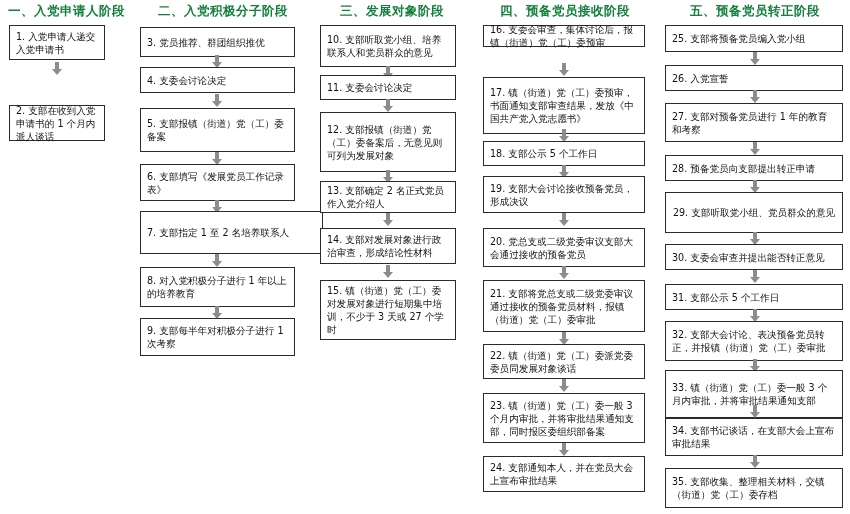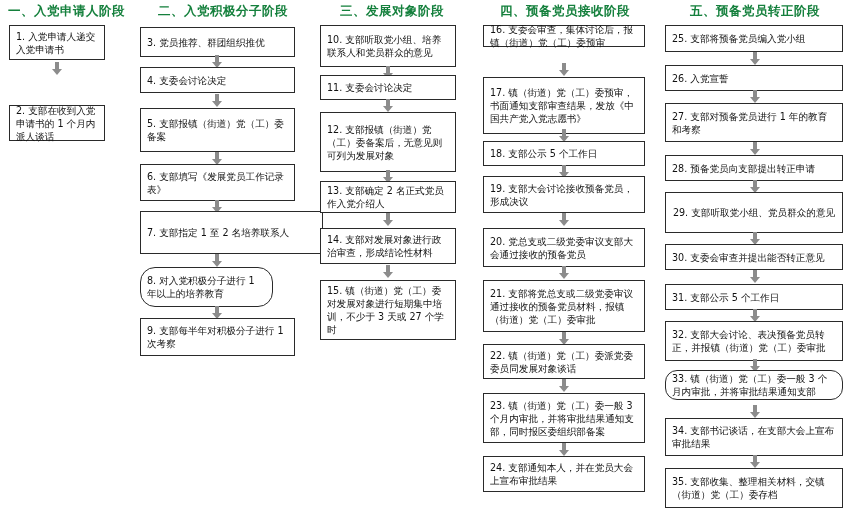--- a/index.html
+++ b/index.html
@@ -65,21 +65,21 @@
     <div class="shaft"></div>
     <div class="head"></div>
   </div>
 <div class="box" style="left:140px;top:211px;width:183px;height:43px;">
     <span>7. 支部指定 1 至 2 名培养联系人</span>
   </div>
 <div class="arrow" style="left:212px;top:254px;">
     <div class="shaft"></div>
     <div class="head"></div>
   </div>
-<div class="box" style="left:140px;top:267px;width:133px;height:40px;border-radius:15px;">
+<div class="box" style="left:140px;top:267px;width:155px;height:40px;">
     <span>8. 对入党积极分子进行 1 年以上的培养教育</span>
   </div>
 <div class="arrow" style="left:212px;top:306px;">
     <div class="shaft"></div>
     <div class="head"></div>
   </div>
 <div class="box" style="left:140px;top:318px;width:155px;height:38px;">
     <span>9. 支部每半年对积极分子进行 1 次考察</span>
   </div>
 
@@ -231,21 +231,21 @@
     <div class="shaft"></div>
     <div class="head"></div>
   </div>
 <div class="box" style="left:665px;top:321px;width:178px;height:40px;">
     <span>32. 支部大会讨论、表决预备党员转正，并报镇（街道）党（工）委审批</span>
   </div>
 <div class="arrow" style="left:750px;top:359px;">
     <div class="shaft"></div>
     <div class="head"></div>
   </div>
-<div class="box" style="left:665px;top:370px;width:178px;height:30px;border-radius:12px;">
+<div class="box" style="left:665px;top:370px;width:178px;height:48px;">
     <span>33. 镇（街道）党（工）委一般 3 个月内审批，并将审批结果通知支部</span>
   </div>
 <div class="arrow" style="left:750px;top:405px;">
     <div class="shaft"></div>
     <div class="head"></div>
   </div>
 <div class="box" style="left:665px;top:418px;width:178px;height:38px;">
     <span>34. 支部书记谈话，在支部大会上宣布审批结果</span>
   </div>
 <div class="arrow" style="left:750px;top:455px;">

